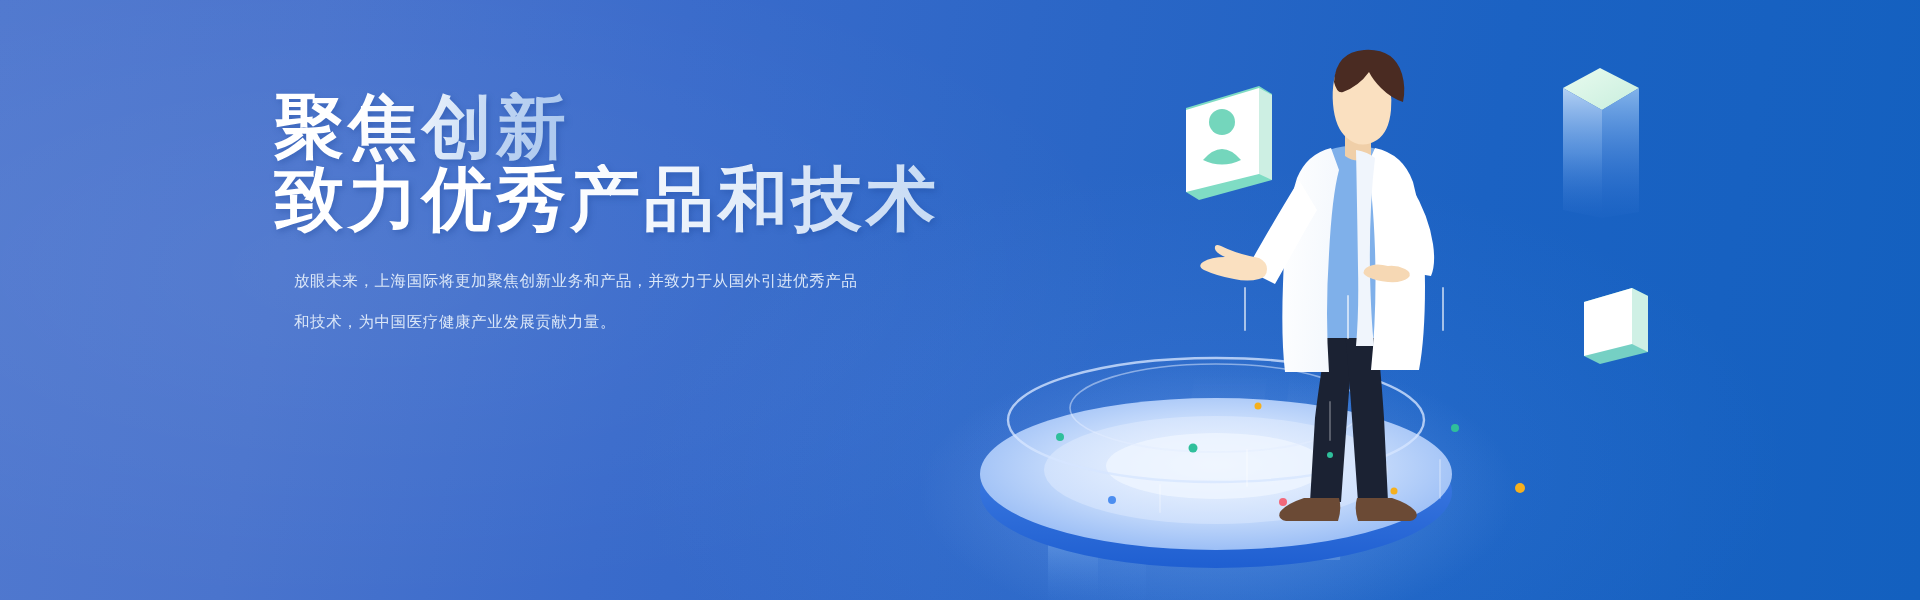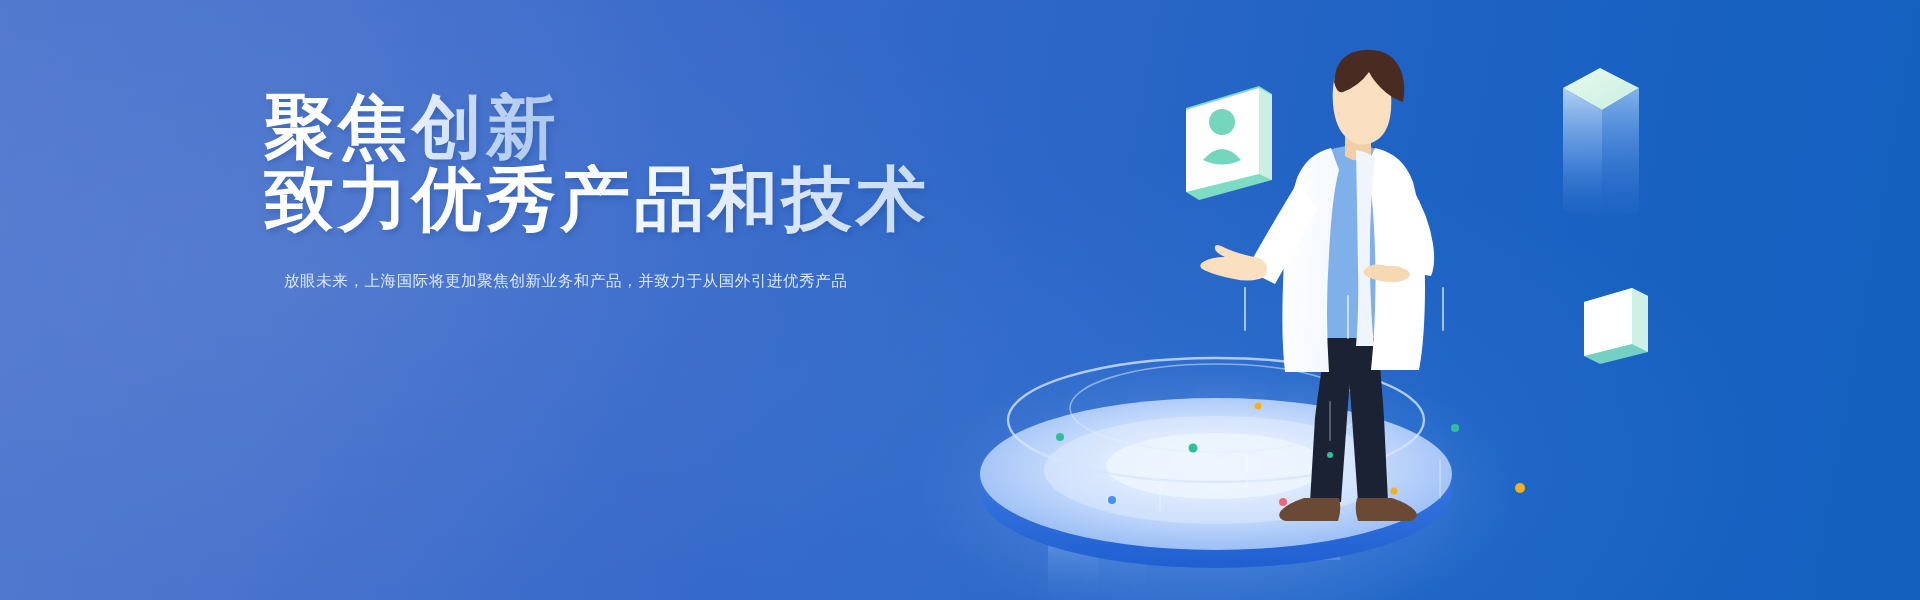--- a/index.html
+++ b/index.html
@@ -18,21 +18,21 @@
     background:radial-gradient(ellipse 60% 80% at 18% 45%,rgba(255,255,255,.055),rgba(255,255,255,0) 70%);
     pointer-events:none;
   }
   #banner::after{
     content:"";position:absolute;inset:0;
     background:radial-gradient(ellipse 42% 70% at 63% 78%,rgba(120,170,255,.14),rgba(120,170,255,0) 72%);
     pointer-events:none;
   }
 
   
-  .copy{position:absolute;left:264px;top:92px;width:640px;z-index:6;}
+  .copy{position:absolute;left:274px;top:92px;width:640px;z-index:6;}
   .headline{
     margin:0;padding:0;font-weight:bold;letter-spacing:4px;
     line-height:1.0;white-space:nowrap;
   }
   .headline span{
     display:inline-block;
     background:linear-gradient(96deg,#ffffff 0%,#ffffff 34%,#f3f7fd 52%,#dfeaf8 66%,#cfe0f5 78%,#c2d7f2 100%);
     -webkit-background-clip:text;background-clip:text;
     -webkit-text-fill-color:transparent;color:transparent;
     filter:drop-shadow(2px 3px 3px rgba(18,60,140,.30));
@@ -210,16 +210,17 @@
 
   <div class="copy">
     <h1 class="headline hl1">
       <span>聚焦创新</span>
     </h1>
     <h1 class="headline hl2">
       <span>致力优秀产品和技术</span>
     </h1>
     <div class="lede">
       <p>放眼未来，上海国际将更加聚焦创新业务和产品，并致力于从国外引进优秀产品</p>
+      <p>和技术，为中国医疗健康产业发展贡献力量。</p>
     </div>
   </div>
 
 </div>
 
 </body></html>

